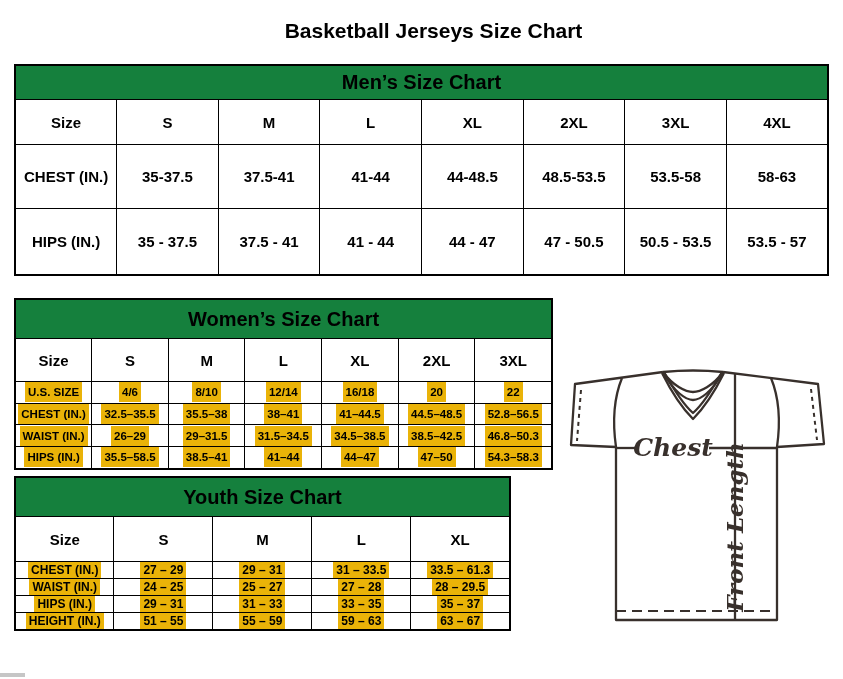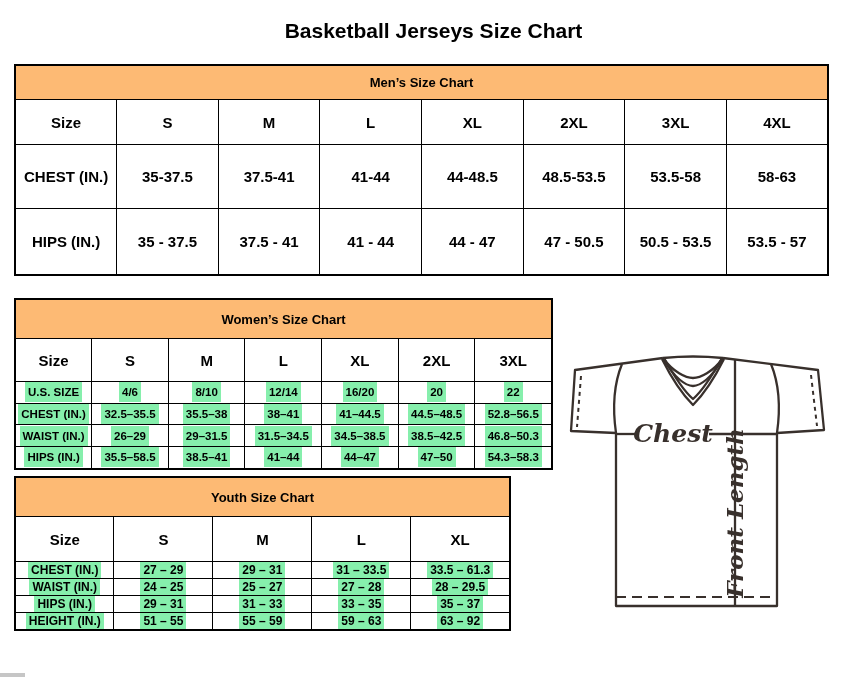--- a/index.html
+++ b/index.html
@@ -18,37 +18,37 @@
   #youth {left:14px;top:476px;width:497px;height:155px}
 
   table.sz{
     border-collapse:collapse;table-layout:fixed;
     width:100%;height:100%;border:2px solid #000;
   }
   .sz td{
     border:1px solid #000;text-align:center;vertical-align:middle;
     font-weight:700;padding:0;overflow:hidden;
   }
-  .sz tr.ttl td{background:#fdba74;font-size:13px}
+  .sz tr.ttl td{background:#15803d;font-size:20px}
   #mens   tr.ttl td{height:33px}
   #womens tr.ttl td{height:38px}
   #youth  tr.ttl td{height:38px}
   .sz tr.hdr td{font-size:15px}
   #mens   tr.hdr td{height:44px}
   #womens tr.hdr td{height:42px}
   #youth  tr.hdr td{height:44px}
   #mens   tr.dat td{font-size:15px}
   #womens tr.dat td{font-size:11.5px}
   #youth  tr.dat td{font-size:12px}
   #mens   td:first-child{width:117px}
   #womens td:first-child{width:86px}
   #youth  td:first-child{width:120px}
-  .hl{background:#86efac;padding:4px 3px;white-space:nowrap}
-
-  .jersey{position:absolute;left:558px;top:348px;width:285px;height:266px}
+  .hl{background:#eab308;padding:4px 3px;white-space:nowrap}
+
+  .jersey{position:absolute;left:558px;top:362px;width:285px;height:266px}
   .jersey svg{display:block}
   .frag{position:absolute;left:0;top:673px;width:25px;height:4px;background:#c6c6c6}
 </style>
 </head>
 <body>
 
 <h1 class="page-title">Basketball Jerseys Size Chart</h1>
 
 <div id="mens" class="tblwrap">
     <table class="sz">
@@ -102,21 +102,21 @@
           <td>L</td>
           <td>XL</td>
           <td>2XL</td>
           <td>3XL</td>
         </tr>
         <tr class="dat">
           <td class="lbl"><span class="hl">U.S. SIZE</span></td>
           <td><span class="hl">4/6</span></td>
           <td><span class="hl">8/10</span></td>
           <td><span class="hl">12/14</span></td>
-          <td><span class="hl">16/20</span></td>
+          <td><span class="hl">16/18</span></td>
           <td><span class="hl">20</span></td>
           <td><span class="hl">22</span></td>
         </tr>
         <tr class="dat">
           <td class="lbl"><span class="hl">CHEST (IN.)</span></td>
           <td><span class="hl">32.5–35.5</span></td>
           <td><span class="hl">35.5–38</span></td>
           <td><span class="hl">38–41</span></td>
           <td><span class="hl">41–44.5</span></td>
           <td><span class="hl">44.5–48.5</span></td>
@@ -175,21 +175,21 @@
           <td><span class="hl">29 – 31</span></td>
           <td><span class="hl">31 – 33</span></td>
           <td><span class="hl">33 – 35</span></td>
           <td><span class="hl">35 – 37</span></td>
         </tr>
         <tr class="dat">
           <td class="lbl"><span class="hl">HEIGHT (IN.)</span></td>
           <td><span class="hl">51 – 55</span></td>
           <td><span class="hl">55 – 59</span></td>
           <td><span class="hl">59 – 63</span></td>
-          <td><span class="hl">63 – 92</span></td>
+          <td><span class="hl">63 – 67</span></td>
         </tr>
       </tbody>
     </table>
   </div>
 
 <div class="jersey">
   <svg width="285" height="266" viewBox="0 0 285 266">
     <g fill="none" stroke="#38302c" stroke-width="2.3" stroke-linejoin="round" stroke-linecap="butt">
 
       <path d="M 105 10 L 17 22 L 13 83 L 58 85 L 58 258 L 219 258 L 219 85 L 266 82 L 260 22 L 165 10"></path>

